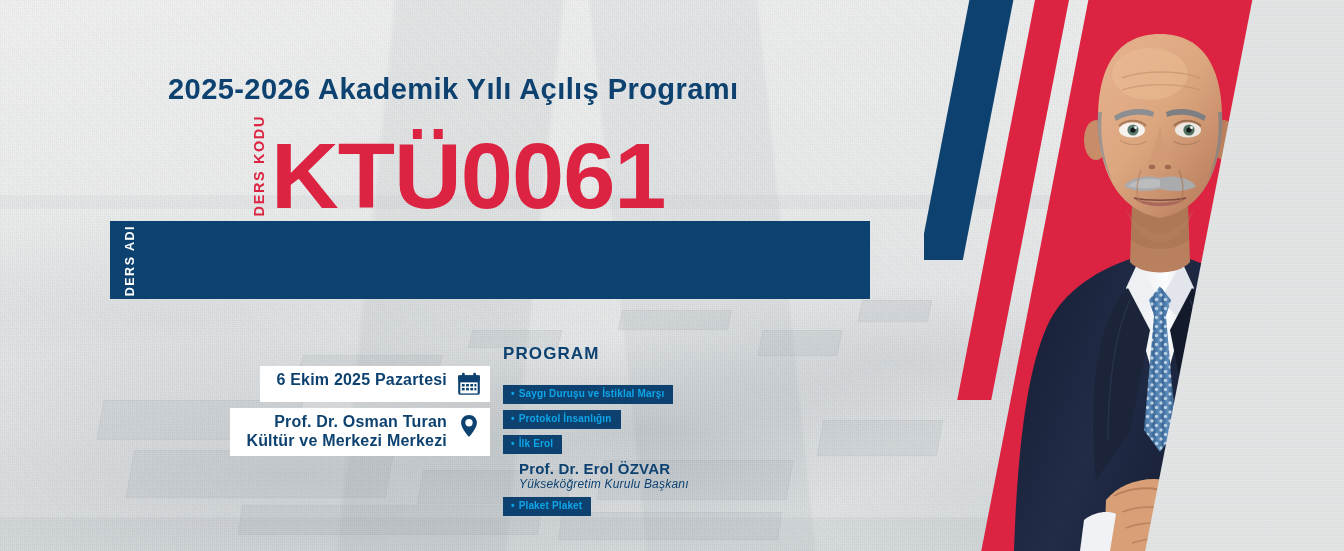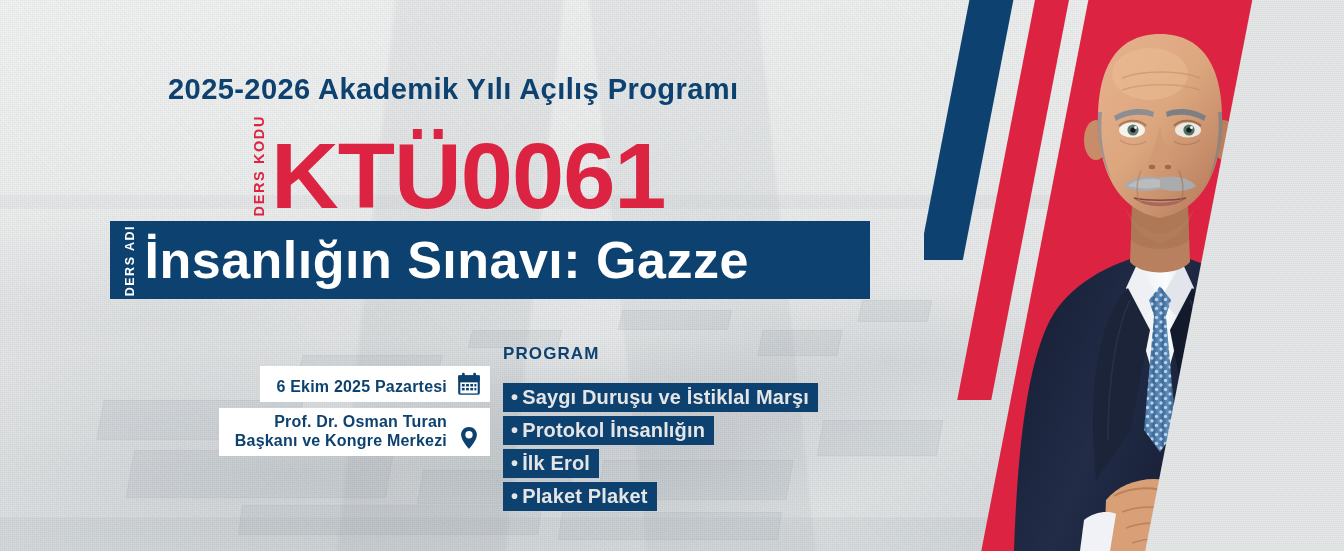--- a/index.html
+++ b/index.html
@@ -224,21 +224,21 @@
   }
   .info-row {
     display:flex;
     justify-content:flex-end;
     align-items:stretch;
     margin-bottom:6px;
   }
   .info-box {
     background:#ffffff;
     display:flex;
-    align-items:flex-end;
+    align-items:flex-start;
     gap:9px;
     padding:5px 8px 5px 16px;
   }
   .info-text {
     font-size:16px;
     font-weight:bold;
     color:#0d4270;
     line-height:1.18;
     text-align:right;
     white-space:nowrap;
@@ -254,22 +254,22 @@
   }
   .program-title {
     font-size:17px;
     font-weight:bold;
     color:#0d4270;
     letter-spacing:1.1px;
     margin-bottom:19px;
   }
   .pitem {
     background:#0d4270;
-    color:#e5e5e5;
-    font-size:20px;
+    color:#0ea5e9;
+    font-size:10px;
     font-weight:bold;
     line-height:1;
     padding:4px 9px 5px 8px;
     display:inline-block;
     margin-bottom:4px;
     white-space:nowrap;
     letter-spacing:.15px;
   }
   .pitem .dot { margin-right:4px; }
   .psub { padding:2px 0 3px 16px; }
@@ -469,21 +469,20 @@
 
     <div class="kicker">2025-2026 Akademik Yılı Açılış Programı</div>
 
     <div class="code-row">
       <div class="vlabel">DERS KODU</div>
       <div class="code-text">KTÜ0061</div>
     </div>
 
     <div class="name-bar">
       <div class="name-vlabel">DERS ADI</div>
-      <div class="name-text">İnsanlığın Sınavı: Gazze</div>
     </div>
 
     <div class="info-stack">
 
       <div class="info-row">
         <div class="info-box">
           <span class="info-text">6 Ekim 2025 Pazartesi</span>
           <svg class="info-ico" viewBox="0 0 24 24">
             <rect x="2" y="4" width="20" height="18" rx="2" fill="#0d4270"></rect>
             <rect x="2" y="4" width="20" height="5" fill="#0d4270"></rect>
@@ -502,21 +501,21 @@
             </g>
           </svg>
         </div>
       </div>
 
 
       <div class="info-row">
         <div class="info-box">
           <span class="info-text">
             <span>Prof. Dr. Osman Turan</span><br>
-            <span>Başkanı ve Kongre Merkezi</span>
+            <span>Kültür ve Merkezi Merkezi</span>
           </span>
           <svg class="info-ico" viewBox="0 0 24 24">
             <path d="M12 1.8c-4.2 0-7.3 3.2-7.3 7.3 0 5.4 7.3 13.1 7.3 13.1s7.3-7.7 7.3-13.1c0-4.1-3.1-7.3-7.3-7.3z" fill="#0d4270"></path>
             <circle cx="12" cy="9" r="3.4" fill="#ffffff"></circle>
           </svg>
         </div>
       </div>
 
     </div>
 
@@ -526,20 +525,24 @@
       <div class="prow">
         <span class="pitem"><span class="dot">•</span><span>Saygı Duruşu ve İstiklal Marşı</span></span>
       </div>
 
       <div class="prow">
         <span class="pitem"><span class="dot">•</span><span>Protokol İnsanlığın</span></span>
       </div>
 
       <div class="prow">
         <span class="pitem"><span class="dot">•</span><span>İlk Erol</span></span>
+        <div class="psub">
+          <div class="psub-name">Prof. Dr. Erol ÖZVAR</div>
+          <div class="psub-role">Yükseköğretim Kurulu Başkanı</div>
+        </div>
       </div>
 
       <div class="prow">
         <span class="pitem"><span class="dot">•</span><span>Plaket Plaket</span></span>
       </div>
 
     </div>
 
   </div>
 </div>

